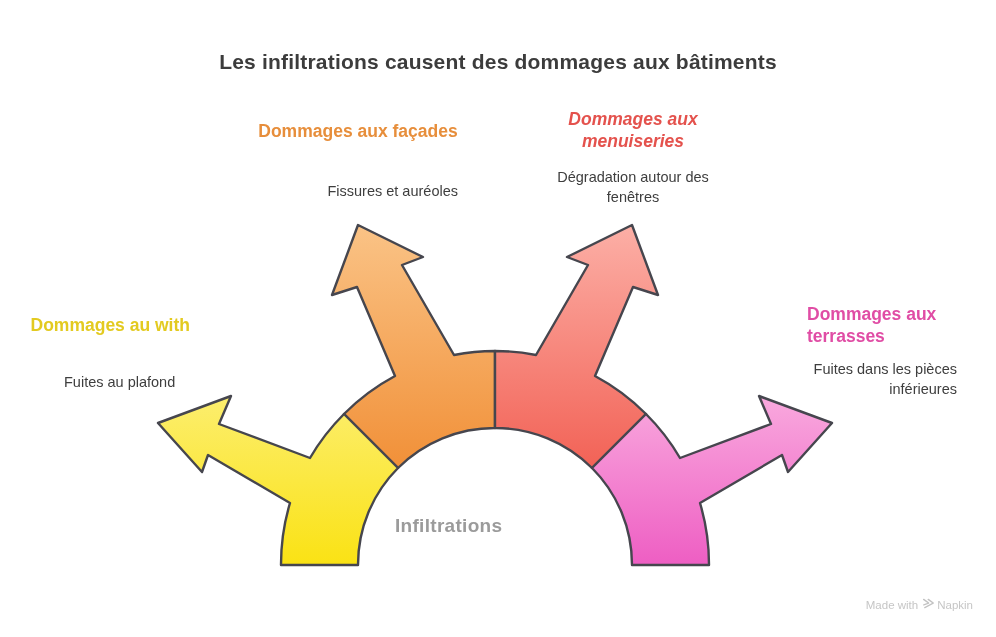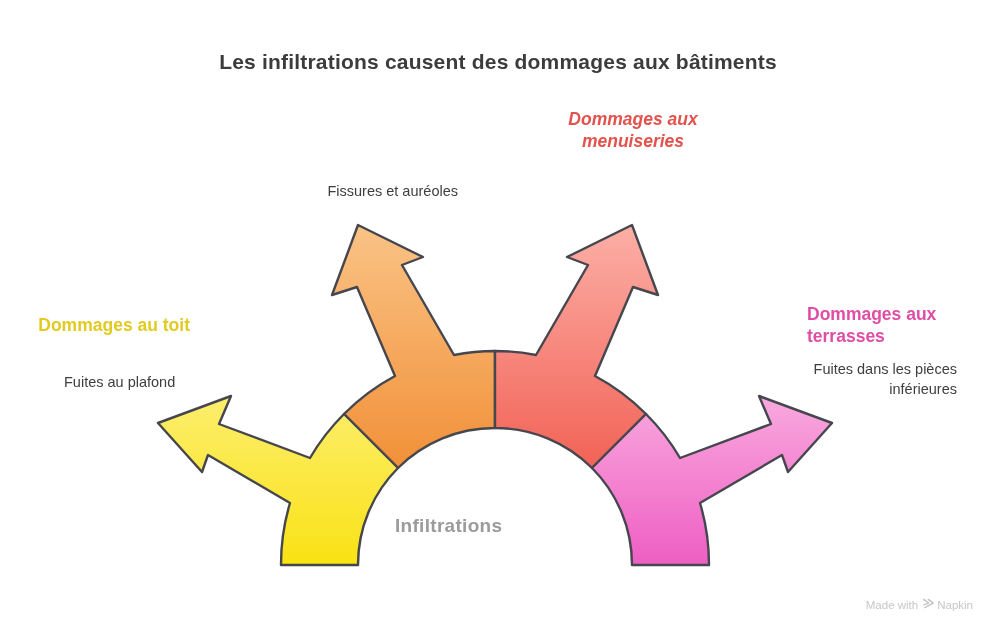--- a/index.html
+++ b/index.html
@@ -70,26 +70,28 @@
 
     <path class="arrow-path" fill="url(#gY)" d="M281,565 A214,214 0 0 1 290,503 L208,455 202,472 158,423 231,396 219,424 310,458
          A214,214 0 0 1 344,414 L398,468 A137,137 0 0 0 358,565 Z"></path>
 
     <path class="arrow-path" fill="url(#gP)" d="M646,414 A214,214 0 0 1 680,458 L771,424 759,396 832,423 788,472 782,455 700,503
          A214,214 0 0 1 709,565 L632,565 A137,137 0 0 0 592,468 Z"></path>
   </svg>
 
   <div class="title">Les infiltrations causent des dommages aux bâtiments</div>
 
-  <div class="branch-label c-toit lbl-toit">Dommages au toit</div>
+  <div class="branch-label c-toit lbl-toit">Dommages au with</div>
   <div class="branch-desc desc-toit">Fuites au plafond</div>
 
+  <div class="branch-label c-facades lbl-facades">Dommages aux façades</div>
   <div class="branch-desc desc-facades">Fissures et auréoles</div>
 
   <div class="branch-label c-menuiseries lbl-menuiseries">Dommages aux menuiseries</div>
+  <div class="branch-desc desc-menuiseries">Dégradation autour des fenêtres</div>
 
   <div class="branch-label c-terrasses lbl-terrasses">Dommages aux terrasses</div>
   <div class="branch-desc desc-terrasses">Fuites dans les pièces inférieures</div>
 
   <div class="hub-label">Infiltrations</div>
 
   <div class="footer">
     <span>Made with</span>
     <span class="napkin-icon">
       <svg width="13" height="11" viewBox="0 0 14 12" fill="none">

